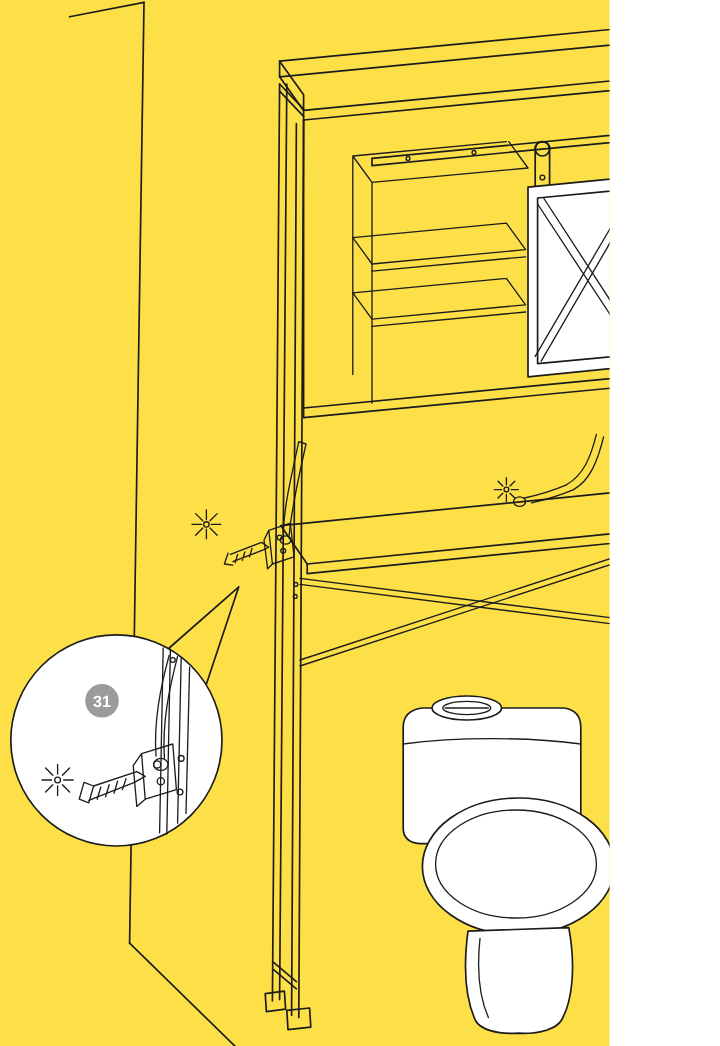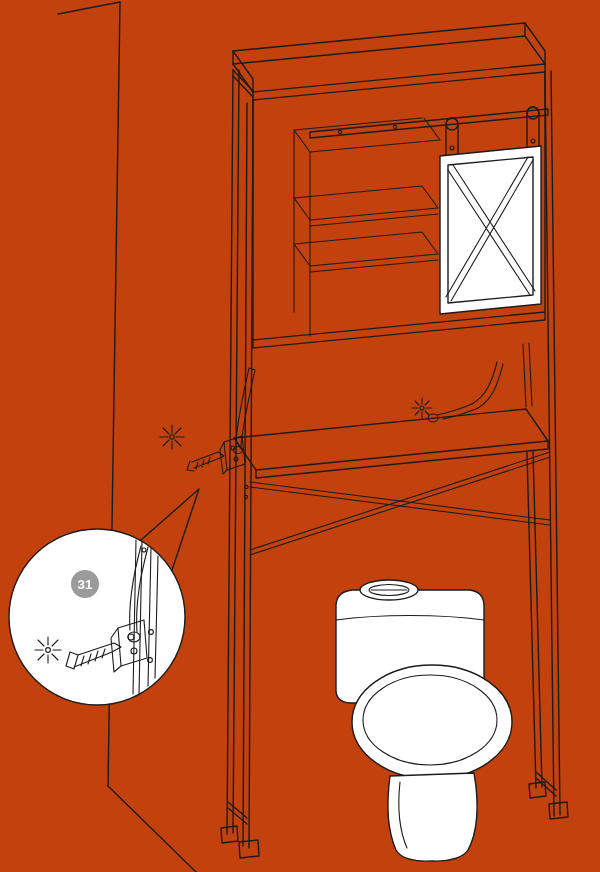--- a/index.html
+++ b/index.html
@@ -1,16 +1,16 @@
 <!DOCTYPE html>
 <html><head>
 <meta charset="utf-8">
 <style>
   html,body{margin:0;padding:0;background:#fff;}
-  .canvas{position:relative;width:600px;height:872px;background:#c2410c;overflow:hidden;
+  .canvas{position:relative;width:508px;height:872px;background:#fde047;overflow:hidden;
           font-family:"Liberation Sans",sans-serif;}
   svg{position:absolute;left:0;top:0;}
   #art{fill:none;stroke-width:1.4;stroke-linecap:round;stroke-linejoin:round;}
   .thin{stroke-width:1.1;}
   .wfill{fill:#ffffff;}
   .badge{stroke:none;}
   .lbl{font-family:"Liberation Sans",sans-serif;font-size:13.5px;font-weight:600;
        stroke:none;text-anchor:middle;}
 </style>
 </head>

